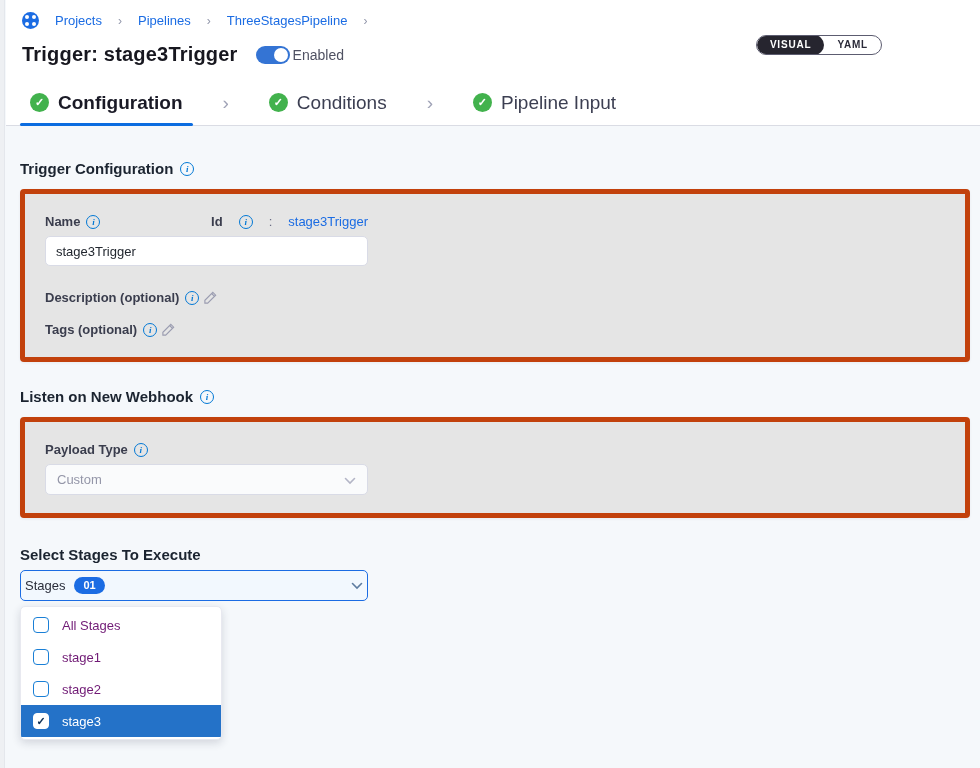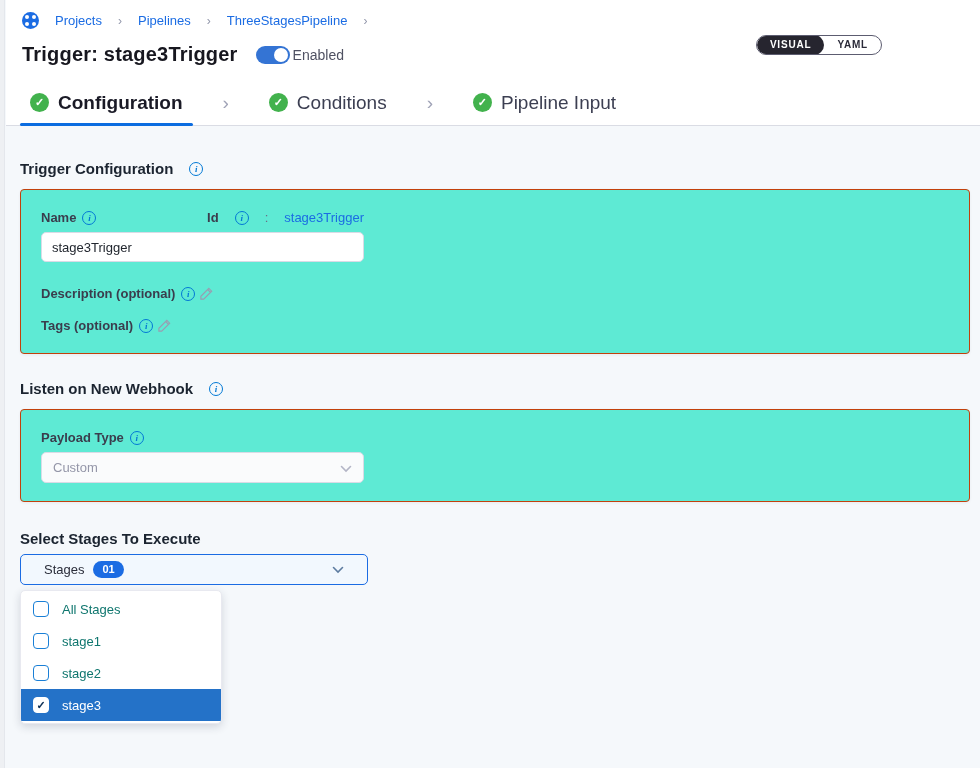--- a/index.html
+++ b/index.html
@@ -72,31 +72,31 @@
   .tab-sep { color: #a0a3b7; font-size: 19px; margin: 0 30px; font-weight: normal; }
   .check-circle {
     width: 19px; height: 19px; border-radius: 50%; background: #42b24d;
     color: #fff; font-size: 11px; font-weight: bold;
     display: inline-flex; align-items: center; justify-content: center; flex: 0 0 auto;
   }
 
   
   .main { padding: 34px 10px 0 14px; }
   .section-heading {
-    display: flex; align-items: center; gap: 16px;
+    display: flex; align-items: center; gap: 7px;
     font-size: 15px; font-weight: bold; color: #1b2430;
   }
   .info-icon {
     width: 14px; height: 14px; border: 1px solid #0278d5; border-radius: 50%;
     color: #0278d5; font-size: 9px; font-style: italic; font-family: "Liberation Serif", serif;
     display: inline-flex; align-items: center; justify-content: center;
     cursor: pointer; flex: 0 0 auto; font-weight: bold;
   }
   .card {
-    background: #5eead4; border: 1px solid #c2410c; border-radius: 4px;
+    background: #e5e5e5; border: 5px solid #c2410c; border-radius: 4px;
     box-shadow: 0 1px 3px rgba(30,40,60,0.06);
     margin-top: 12px; padding: 20px; width: 950px;
   }
   .field-label { font-size: 13px; font-weight: bold; color: #3a3d4d; display: flex; align-items: center; gap: 6px; }
   .name-row { display: flex; justify-content: space-between; align-items: center; width: 323px; }
   .id-part { display: flex; align-items: center; gap: 16px; font-size: 13px; }
   .id-label { color: #3a3d4d; font-weight: bold; }
   .id-colon { color: #6b6d85; }
   .id-value { color: #1b6ce3; cursor: pointer; }
   .text-input {
@@ -112,37 +112,37 @@
     border: 1px solid #d9dbe6; border-radius: 5px; padding: 0 11px;
     background: #fafbfc; display: flex; align-items: center; justify-content: space-between;
     cursor: pointer;
   }
   .select-box .sel-text { font-size: 13px; color: #9496a8; }
 
   .stages-heading { margin-top: 28px; font-size: 15px; font-weight: bold; color: #1b2430; }
   .stages-field {
     margin-top: 7px; width: 348px; height: 31px;
     border: 1.5px solid #1b6ce3; border-radius: 5px; background: #f2f8fe;
-    display: flex; align-items: center; padding: 0 23px; gap: 9px; cursor: pointer;
+    display: flex; align-items: center; padding: 0 4px; gap: 9px; cursor: pointer;
   }
   .stages-field .sf-label { font-size: 13px; color: #2a2d3a; }
   .count-badge {
     background: #1b6ce3; color: #fff; font-size: 11px; font-weight: bold;
     border-radius: 9px; padding: 2px 9px; line-height: 13px;
   }
   .sf-chevron { margin-left: auto; display: inline-flex; }
 
   .dropdown-panel {
     margin-top: 5px; width: 202px; background: #fff;
     border: 1px solid #e8e9f0; border-radius: 5px;
     box-shadow: 0 3px 8px rgba(30,40,60,0.16); overflow: hidden; padding: 2px 0;
   }
   .dd-item {
     height: 32px; display: flex; align-items: center; gap: 13px;
-    padding: 0 12px; font-size: 13px; color: #0f766e; cursor: pointer;
+    padding: 0 12px; font-size: 13px; color: #701a75; cursor: pointer;
   }
   .dd-item.selected { background: #2472c8; color: #fff; }
   .checkbox {
     width: 16px; height: 16px; border: 1.5px solid #1a7fd6; border-radius: 4px;
     background: #fff; flex: 0 0 auto; display: inline-flex;
     align-items: center; justify-content: center; cursor: pointer;
   }
   .checkbox.checked { border-color: #fff; }
   .checkbox .mark { font-size: 11px; font-weight: bold; color: #0d2f55; line-height: 1; }
 </style>

